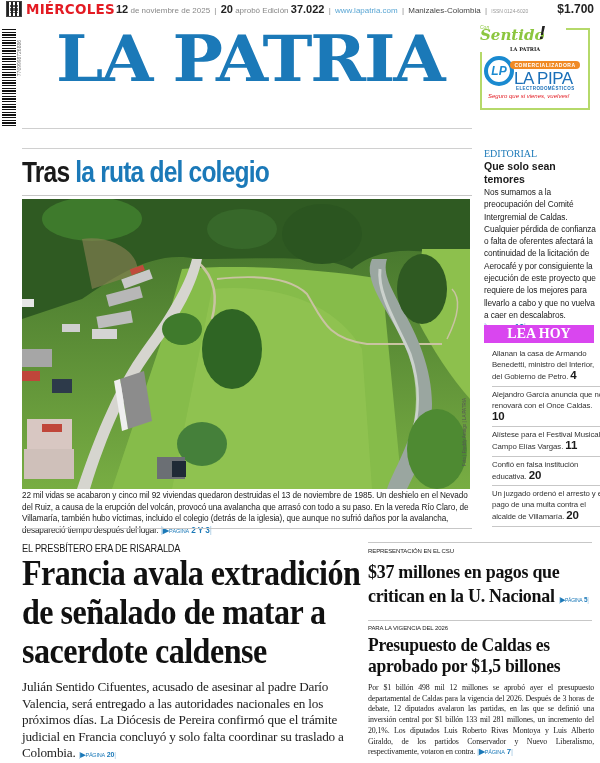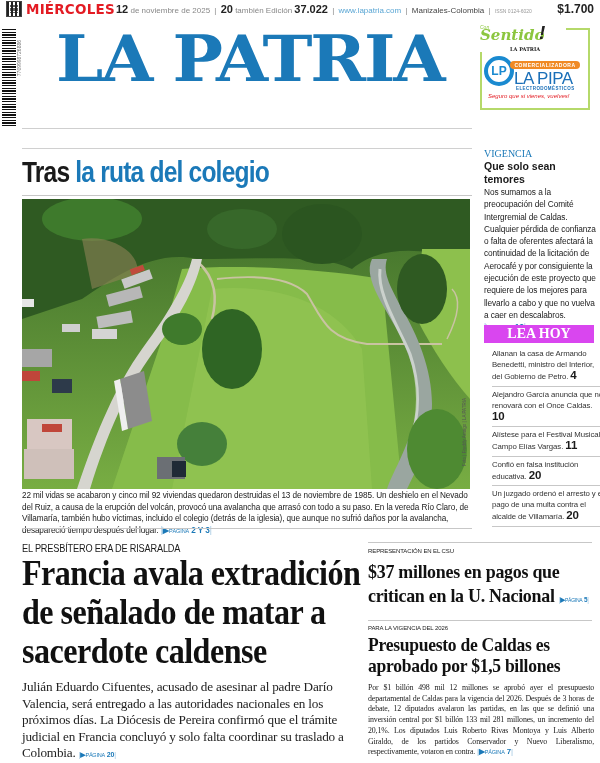--- a/index.html
+++ b/index.html
@@ -35,21 +35,21 @@
   .mast-rule { position: absolute; left: 22px; top: 128px; width: 450px; height: 1px; background: #cfcfcf; }
 
   
   .ad { position: absolute; left: 476px; top: 24px; width: 116px; height: 87px; }
   .ad-sentido { position: absolute; left: 4px; top: 2px; font-family: "DejaVu Serif", serif; font-style: italic; font-weight: bold; font-size: 15px; color: #8cc63f; }
   .ad-sentido-small { position: absolute; left: 4px; top: 0px; font-size: 5px; color: #8cc63f; font-style: italic; }
   .ad-bang { position: absolute; left: 63px; top: -2px; font-size: 19px; font-weight: bold; color: #222; font-style: italic; }
   .ad-brand-small { position: absolute; left: 34px; top: 22px; font-family: "DejaVu Serif", serif; font-size: 5px; font-weight: bold; color: #222; }
   .ad-frame { position: absolute; left: 4px; top: 28px; width: 110px; height: 58px; border: 2px solid #b5d96a; border-top: none; }
   .ad-frame-top { position: absolute; left: 90px; top: 4px; width: 24px; height: 26px; border: 2px solid #b5d96a; border-bottom: none; border-left: none; }
-  .ad-logo { position: absolute; left: 8px; top: 32px; width: 30px; height: 30px; border-radius: 50%; border: 4px solid #1a8ad0; display: flex; align-items: center; justify-content: center; font-weight: bold; font-size: 12px; color: #1a8ad0; }
+  .ad-logo { position: absolute; left: 8px; top: 32px; width: 30px; height: 30px; border-radius: 50%; border: 4px solid #1a8ad0; display: flex; align-items: center; justify-content: center; font-weight: bold; font-size: 12px; color: #1a8ad0; font-style: italic; }
   .ad-orange { position: absolute; left: 34px; top: 37px; width: 70px; height: 8px; background: #f08a24; border-radius: 4px; color: #fff; font-size: 5px; line-height: 8px; text-align: center; font-weight: bold; letter-spacing: .5px; }
   .ad-lapipa { position: absolute; left: 38px; top: 45px; font-weight: normal; font-size: 17px; color: #1a6fb8; letter-spacing: -0.5px; }
   .ad-electro { position: absolute; left: 40px; top: 62px; font-size: 4.5px; color: #1a6fb8; font-weight: bold; letter-spacing: .4px; }
   .ad-slogan { position: absolute; left: 12px; top: 69px; font-style: italic; font-size: 6px; color: #e31b23; white-space: nowrap; }
 
   
   .top-rule { position: absolute; left: 22px; top: 148px; width: 450px; height: 1px; background: #d0d0d0; }
   .main-headline { position: absolute; left: 22px; top: 154px; font-family: "Liberation Sans", sans-serif; font-weight: bold; font-size: 30px; line-height: 36px; letter-spacing: -1px; transform: scaleX(0.82); transform-origin: left; white-space: nowrap; }
   .main-headline .black { color: #1a1a1a; }
   .main-headline .blue { color: #1b79b8; }
@@ -95,21 +95,21 @@
 <body>
 
 <div class="topbar">
   <div class="qr"></div>
   <span class="day">MIÉRCOLES</span>
   <span class="dateline">
     <b>12</b>
     <span>de noviembre de 2025</span>
     <span class="sep">|</span>
     <b>20</b>
-    <span>también</span>
+    <span>aprobó</span>
     <span>Edición</span>
     <b>37.022</b>
     <span class="sep">|</span>
     <span class="url">www.lapatria.com</span>
     <span class="sep">|</span>
     <span class="city">Manizales-Colombia</span>
     <span class="sep">|</span>
     <span class="issn">ISSN 0124-6020</span>
   </span>
   <span class="price">$1.700</span>
@@ -210,21 +210,21 @@
 <div class="caption">
   <span>22 mil vidas se acabaron y cinco mil 92 viviendas quedaron destruidas el 13 de noviembre de 1985. Un deshielo en el Nevado del Ruiz, a causa de la erupción del volcán, provocó una avalancha que arrasó con todo a su paso. En la vereda Río Claro, de Villamaría, también hubo víctimas, incluido el colegio (detrás de la iglesia), que aunque no sufrió daños por la avalancha, desapareció tiempo después del lugar.</span>
   <span class="page-ref">
     <span class="bar">|</span><span>▶</span><span class="pg-label">PÁGINA</span>
     <span>2 Y 3</span><span class="bar">|</span>
   </span>
 </div>
 <div class="cap-rule"></div>
 
 <div class="editorial">
-  <div class="ed-label">VIGENCIA</div>
+  <div class="ed-label">EDITORIAL</div>
   <div class="ed-title">Que solo sean temores</div>
   <div class="ed-body">
     <span>Nos sumamos a la preocupación del Comité Intergremial de Caldas. Cualquier pérdida de confianza o falta de oferentes afectará la continuidad de la licitación de Aerocafé y por consiguiente la ejecución de este proyecto que requiere de los mejores para llevarlo a cabo y que no vuelva a caer en descalabros.</span>
     <span class="page-ref">
       <span class="bar">|</span><span>▶</span><span class="pg-label">PÁGINA</span>
       <span>13</span><span class="bar">|</span>
     </span>
   </div>
 </div>
 
@@ -237,21 +237,21 @@
   <li><span>Un juzgado ordenó el arresto y el pago de una multa contra el alcalde de Villamaría.</span> <span class="num">20</span></li>
 </ul>
 
 <div class="kicker">EL PRESBÍTERO ERA DE RISARALDA</div>
 <div class="big-headline">
   <div>Francia avala extradición</div>
   <div>de señalado de matar a</div>
   <div>sacerdote caldense</div>
 </div>
 <div class="big-body">
-  <span>Julián Eduardo Cifuentes, acusado de asesinar al padre Darío Valencia, será entregado a las autoridades nacionales en los próximos días. La Diócesis de Pereira confirmó que el trámite judicial en Francia concluyó y solo falta coordinar su traslado a Colombia.</span>
+  <span>Julián Sentido Cifuentes, acusado de asesinar al padre Darío Valencia, será entregado a las autoridades nacionales en los próximos días. La Diócesis de Pereira confirmó que el trámite judicial en Francia concluyó y solo falta coordinar su traslado a Colombia.</span>
   <span class="page-ref" style="font-family:'Liberation Sans',sans-serif;font-size:7px;">
     <span class="bar">|</span><span>▶</span><span class="pg-label">PÁGINA</span>
     <span>20</span><span class="bar">|</span>
   </span>
 </div>
 
 <div class="r-rule1"></div>
 <div class="r-kicker" style="left:368px; top:548px;">REPRESENTACIÓN EN EL CSU</div>
 <div class="r-head1">
   <div>$37 millones en pagos que</div>

